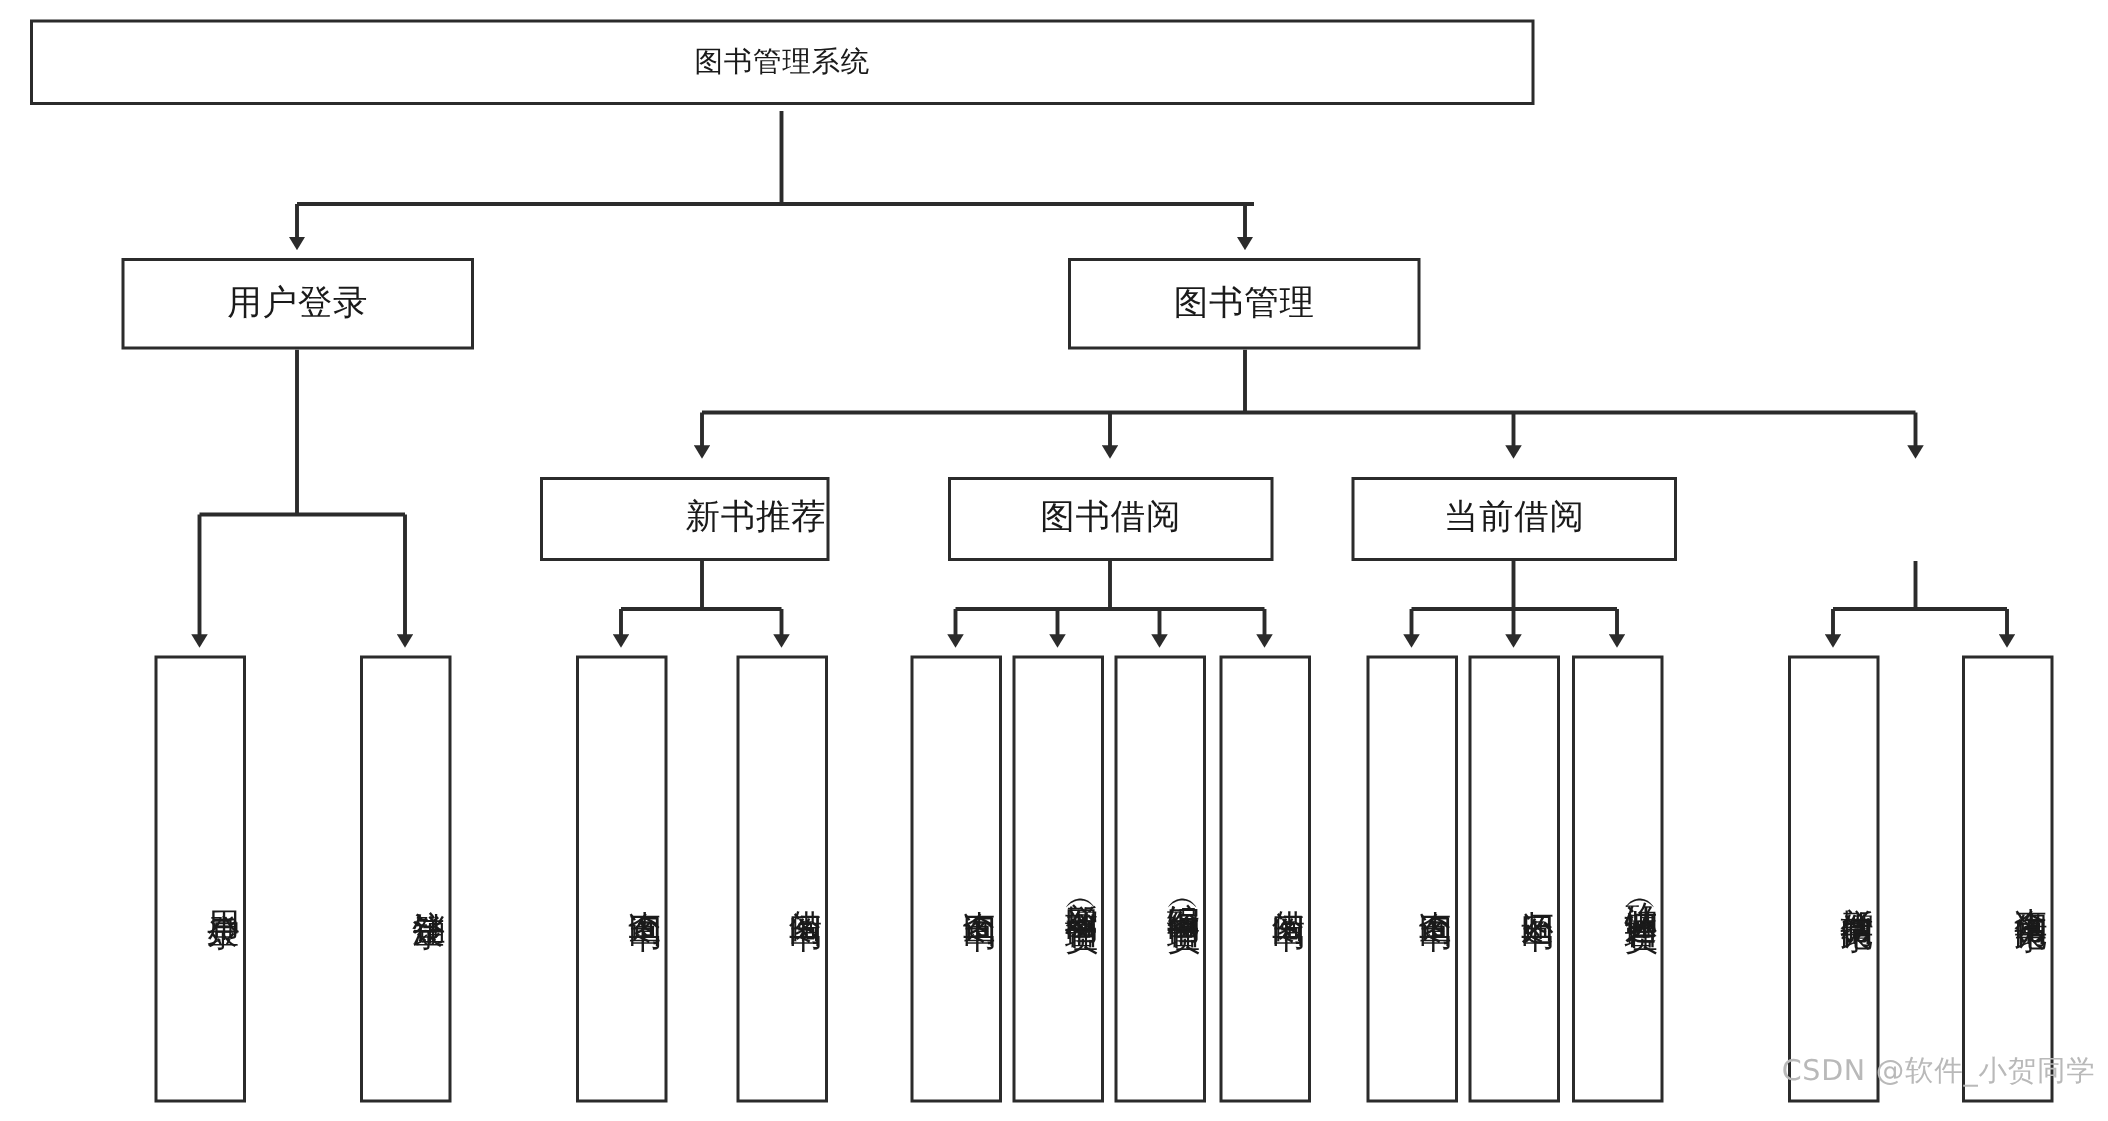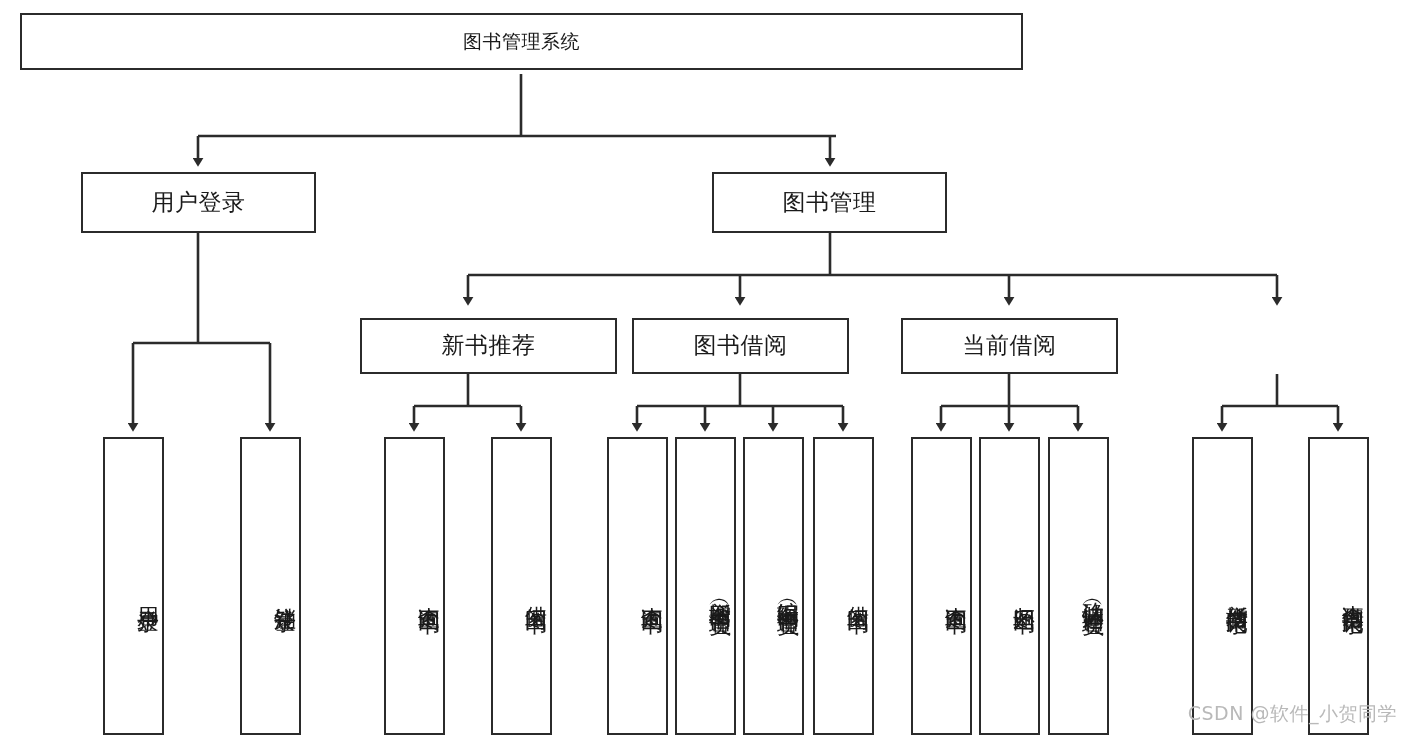--- a/index.html
+++ b/index.html
@@ -130,21 +130,21 @@
   </div>
 
   <div class="node horiz" style="left:81px; top:172px; width:235px; height:61px;">
     <span>用户登录</span>
   </div>
 
   <div class="node horiz" style="left:712px; top:172px; width:235px; height:61px;">
     <span>图书管理</span>
   </div>
 
-  <div class="node horiz" style="left:360px; top:318px; width:257px; height:56px;">
+  <div class="node horiz" style="left:360px; top:318px; width:193px; height:56px;justify-content:flex-end;">
     <span>新书推荐</span>
   </div>
 
   <div class="node horiz" style="left:901px; top:318px; width:217px; height:56px;">
     <span>当前借阅</span>
   </div>
 
   <div class="node horiz" style="left:632px; top:318px; width:217px; height:56px;">
     <span>图书借阅</span>
   </div>

